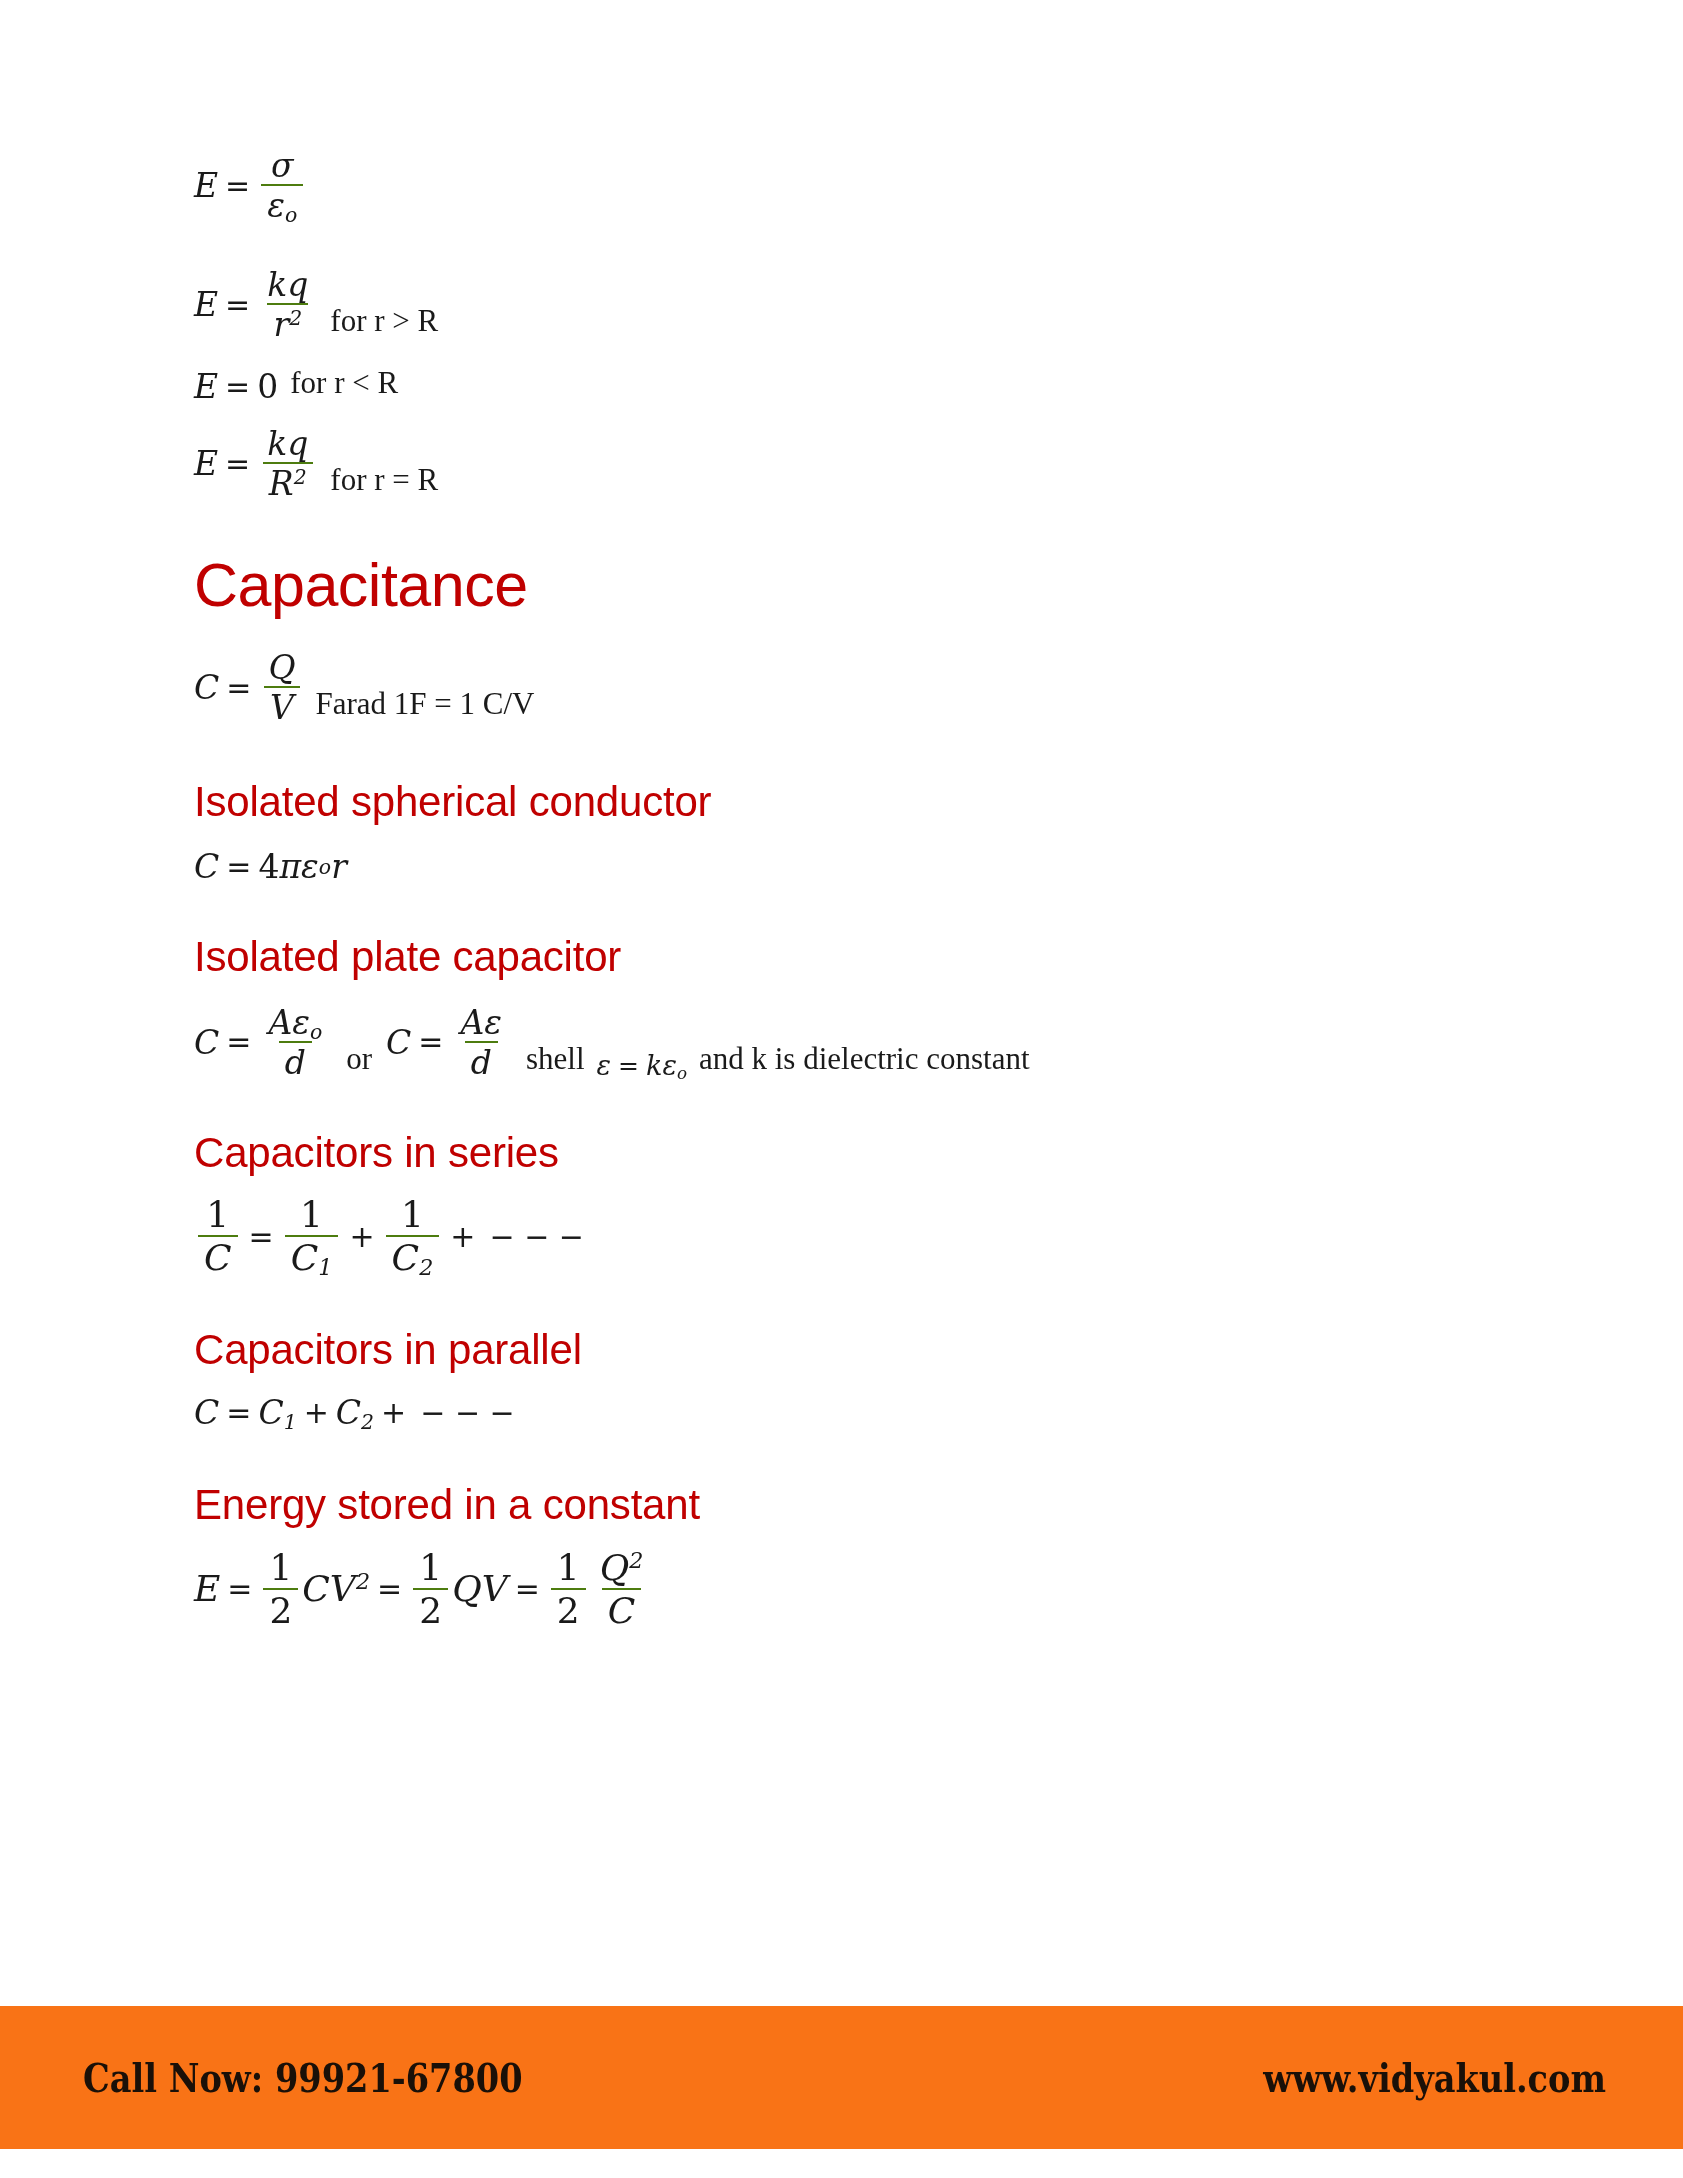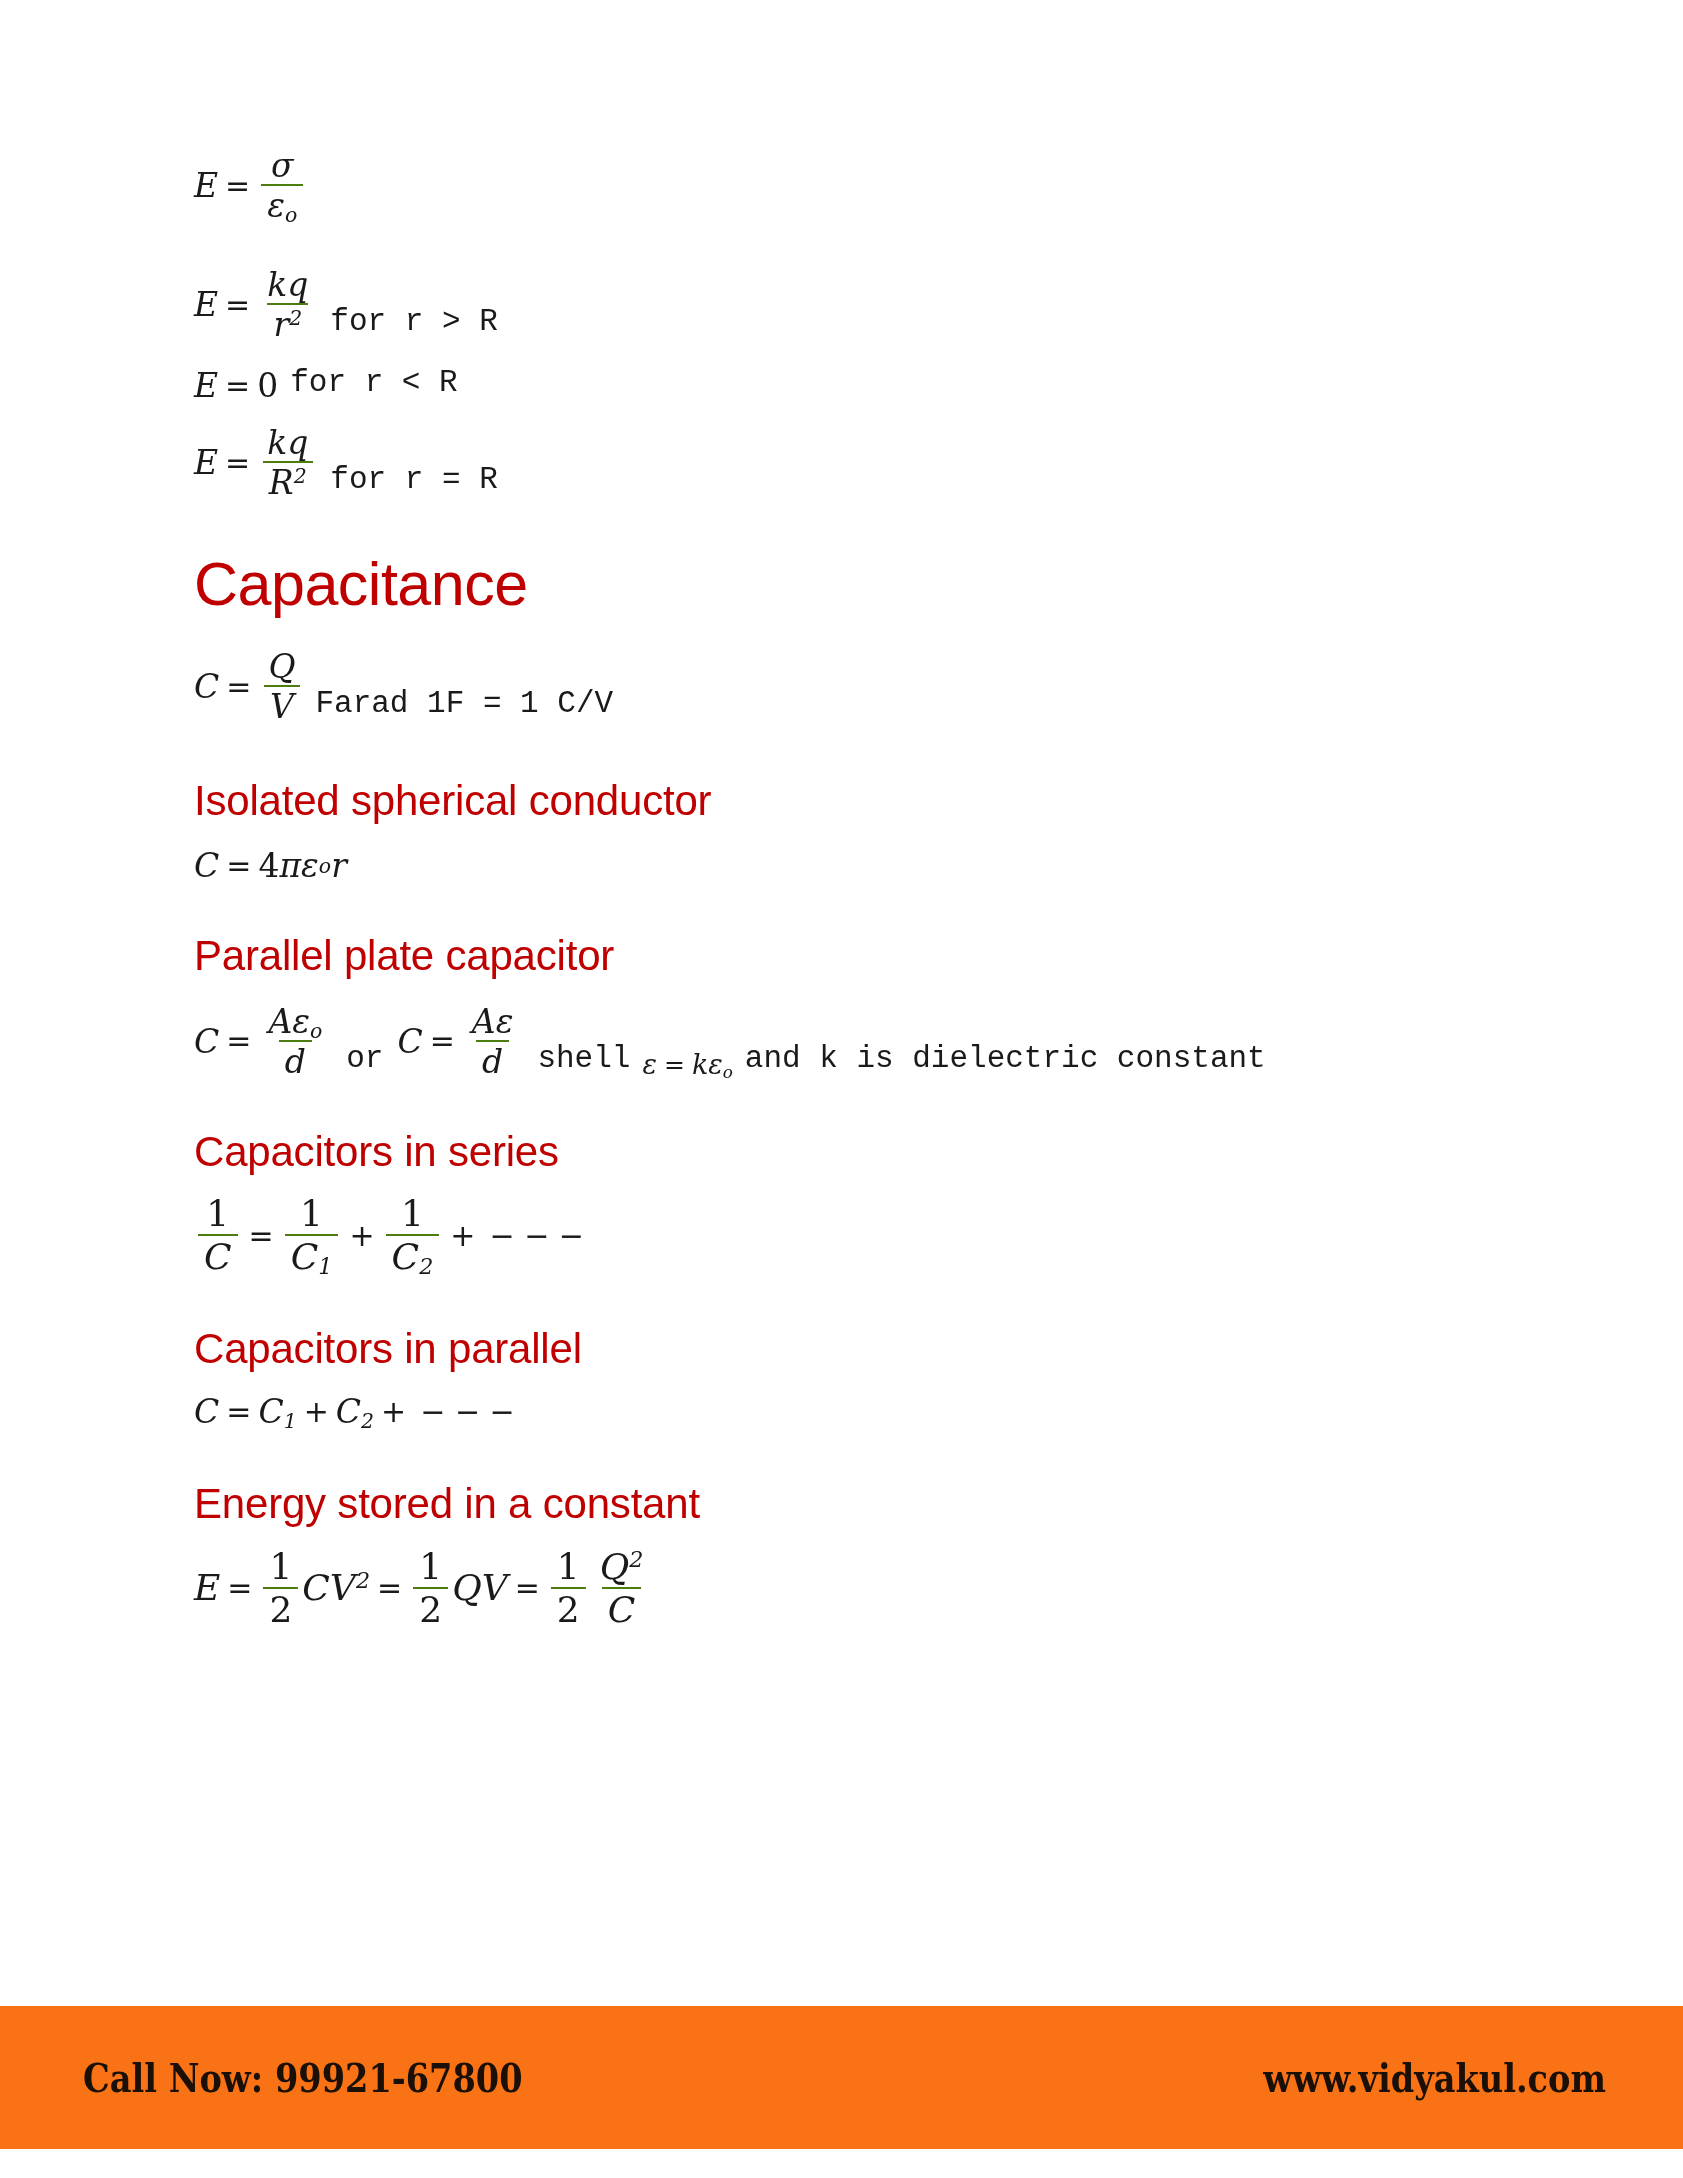--- a/index.html
+++ b/index.html
@@ -98,21 +98,21 @@
   sup {
     font-size: 0.62em;
     vertical-align: 0.55em;
     line-height: 0;
     font-style: italic;
   }
 
   
   .plain {
     color: #1a1a1a;
-    font-family: Liberation Mono, monospace;
+    font-family: Liberation Serif, serif;
     font-style: normal;
     font-size: 31px;
     vertical-align: middle;
     white-space: nowrap;
   }
 
   .eq-row {
     display: flex;
     align-items: flex-end;
     flex-wrap: nowrap;
@@ -236,21 +236,21 @@
         <span>C</span>
         <span class="op">=</span>
         <span class="num">4</span>
           <span>π</span>
           <span>ε</span>
           <sub>o</sub>
           <span>r</span>
       </span>
     </div>
 
-    <h2 class="h-sec blk" style="margin-bottom:26px;">Parallel plate capacitor</h2>
+    <h2 class="h-sec blk" style="margin-bottom:26px;">Isolated plate capacitor</h2>
 
     <div class="blk eq-row" style="margin-bottom:51px;">
       <span class="math">
         <span>C</span>
         <span class="op">=</span>
         <span class="frac">
           <span class="n"><span>Aε</span><sub>o</sub></span>
           <span class="d">d</span>
         </span>
       </span>

